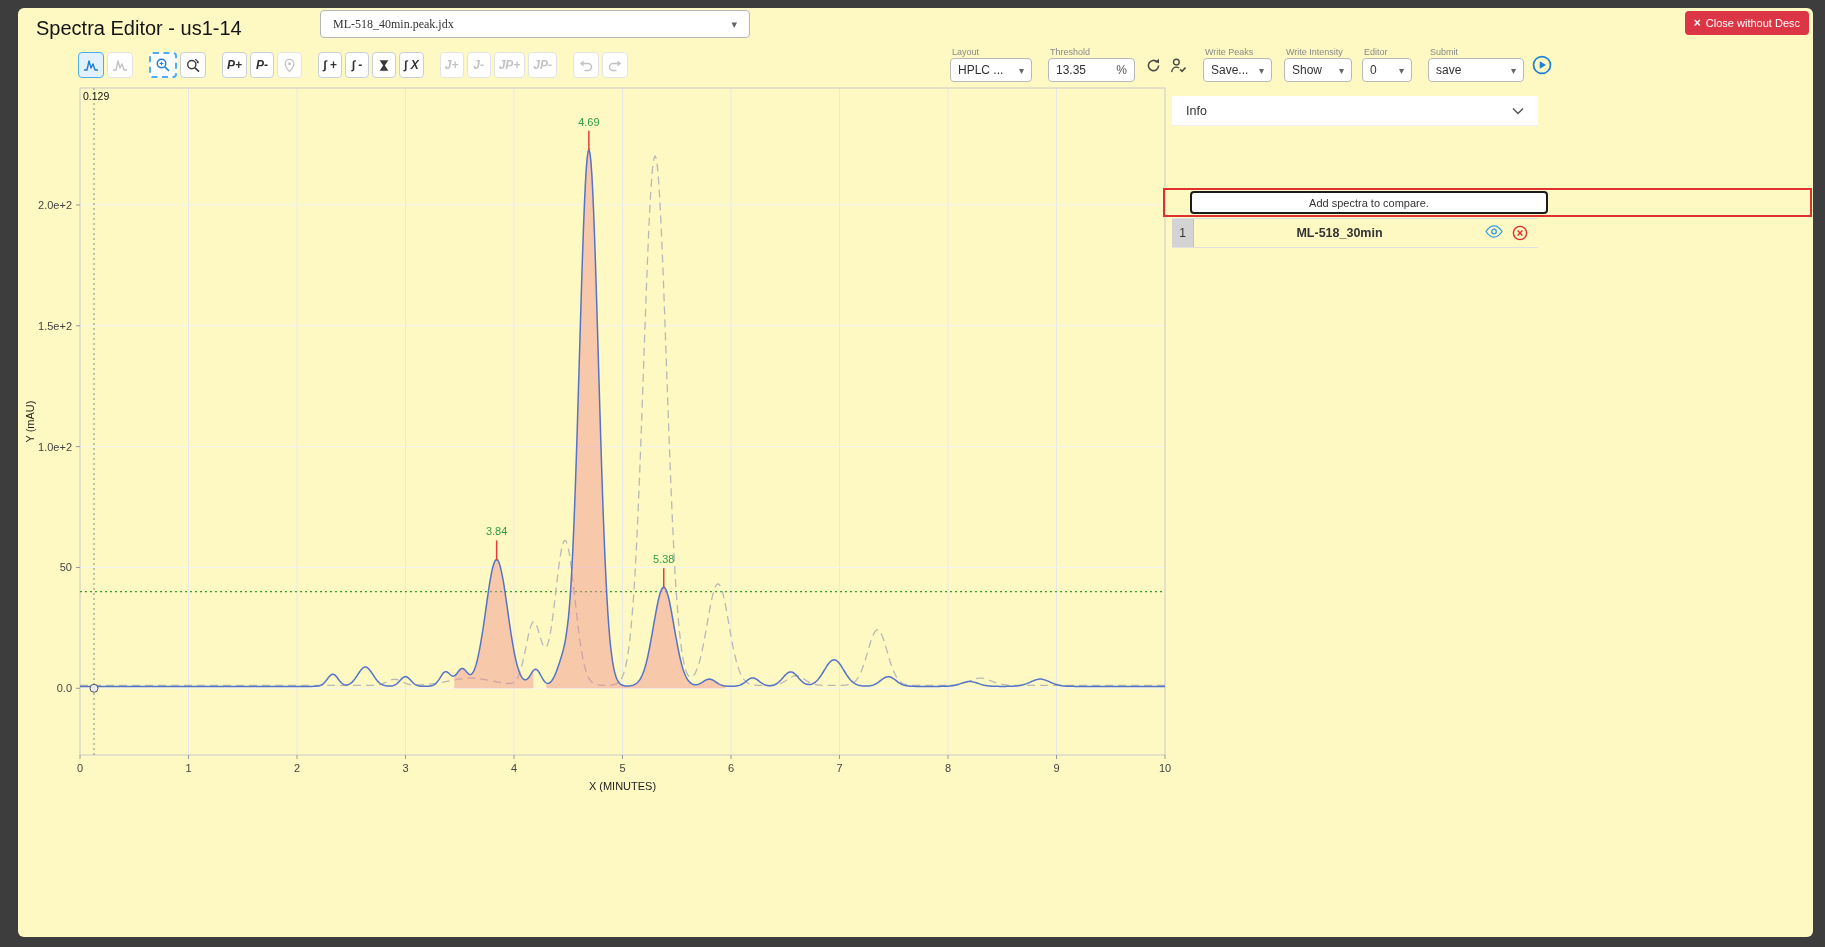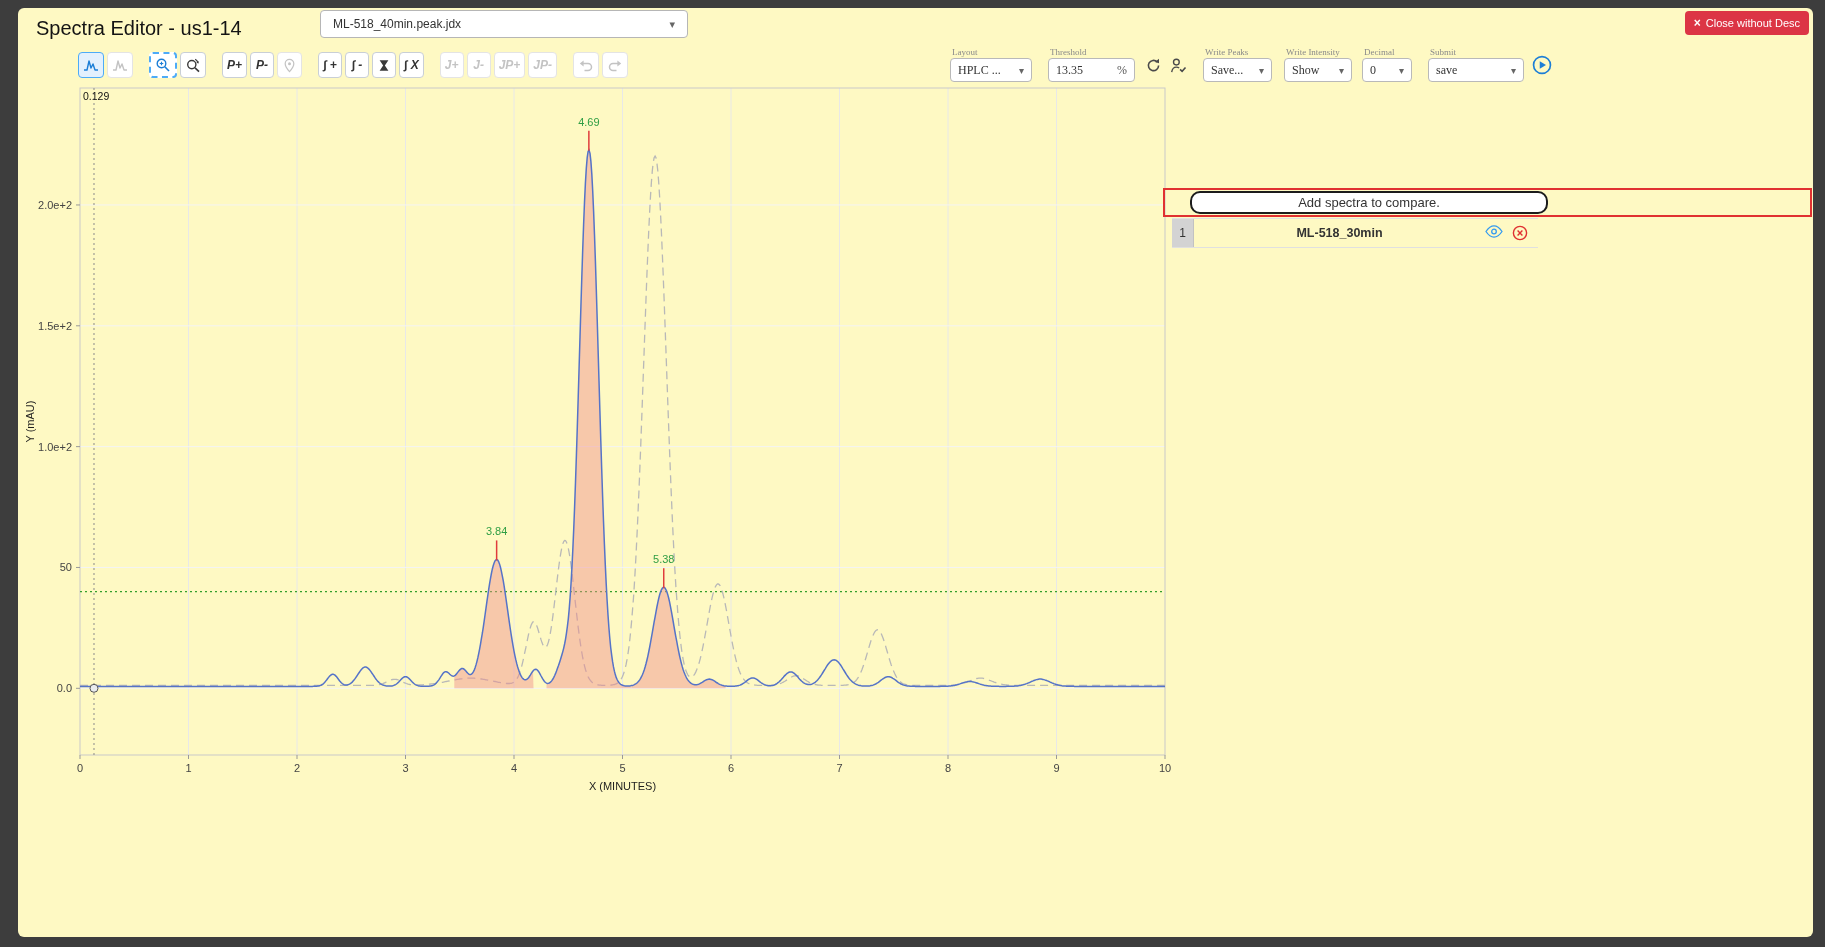--- a/index.html
+++ b/index.html
@@ -13,24 +13,24 @@
   .card {
     position:absolute; left:18px; top:8px; width:1795px; height:929px;
     background:#fef9c3; border-radius:6px;
   }
   
   .title {
     position:absolute; left:18px; top:9px;
     font-size:20px; font-weight:500; color:#141414;
   }
   .file-select {
-    position:absolute; left:302px; top:2px; width:368px; height:28px;
+    position:absolute; left:302px; top:2px; width:430px; height:28px;
     border:1px solid #b6b6b6; border-radius:4px; background:#fff;
     display:flex; align-items:center; padding:0 12px;
-    font-size:12px; color:#333; cursor:pointer;
+    font-size:12px; color:#333; cursor:pointer;font-family:Liberation Serif, serif;
   }
   .file-select .caret { margin-left:auto; color:#666; font-size:11px; }
   .close-btn {
     position:absolute; right:4px; top:3px; height:24px;
     background:#dc3545; color:#fff; border:none; border-radius:4px;
     display:flex; align-items:center; gap:5px; padding:0 9px;
     font-size:11px; cursor:pointer; font-family:inherit;
   }
   .close-btn .x { font-weight:bold; font-size:12px; }
   
@@ -45,21 +45,21 @@
     display:flex; align-items:center; justify-content:center;
     font-size:12px; font-weight:bold; font-style:italic; color:#333;
     cursor:pointer; font-family:inherit;
   }
   .tb svg { display:block; }
   .tb.ico { font-style:normal; color:#3a3a3a; }
   .tb.disabled { color:#c3c3c3; border-color:#e4e4e4; cursor:default; }
   .tb.active-solid { background:#e3f0fd; border-color:#4dabf7; color:#1c7ed6; }
   .tb.active-dashed { border:2px dashed #4dabf7; color:#1c7ed6; }
   
-  .ctl { position:absolute; top:39px;font-family:Liberation Serif, serif; }
+  .ctl { position:absolute; top:39px; }
   .ctl .lbl { font-size:9px; color:#8a8a8a; height:11px; line-height:11px; padding-left:2px; white-space:nowrap; }
   .ctl .box {
     height:24px; border:1px solid #b9b9b9; border-radius:4px; background:#fff;
     display:flex; align-items:center; padding:0 7px; font-size:12px; color:#333;
     cursor:pointer;
   }
   .ctl .box .caret { margin-left:auto; color:#666; font-size:10px; padding-left:4px; }
   .ctl .box .unit { margin-left:auto; color:#555; }
   .icon-btn {
     position:absolute; width:20px; height:20px; border:none; background:transparent;
@@ -73,22 +73,22 @@
   }
   .panel-header .chev { margin-left:auto; }
   #info-header { top:88px; border-bottom:1px solid #f0f0f0; }
   #comp-header { top:137px; background:#ebebeb; border-radius:2px; }
   .annotation-rect {
     position:absolute; left:1145px; top:180px; width:649px; height:29px;
     border:2px solid #e03131; pointer-events:none; z-index:5;
   }
   .add-btn {
     position:absolute; left:1172px; top:183px; width:358px; height:23px;
-    border:2px solid #1c1c1c; border-radius:10px; background:#fff;
-    font-size:13px; color:#333; cursor:pointer; font-family:inherit;
+    border:2px solid #1c1c1c; border-radius:4px; background:#fff;
+    font-size:11px; color:#333; cursor:pointer; font-family:inherit;
     display:flex; align-items:center; justify-content:center; z-index:6;
   }
   .comp-row {
     position:absolute; left:1154px; top:210px; width:366px; height:30px;
     border-top:1px solid #e0e0e0; border-bottom:1px solid #e0e0e0;
     display:flex; align-items:center; font-size:12.5px; color:#333;
   }
   .comp-row .badge {
     width:22px; height:100%; background:#d3d3d3; border-right:1px solid #c2c2c2;
     display:flex; align-items:center; justify-content:center; font-size:12px; color:#333;
@@ -243,21 +243,21 @@
 
   <div class="ctl" style="left:1266px; width:68px;">
     <div class="lbl">Write Intensity</div>
     <div class="box">
       <span>Show</span>
       <span class="caret">▾</span>
     </div>
   </div>
 
   <div class="ctl" style="left:1344px; width:50px;">
-    <div class="lbl">Decimal</div>
+    <div class="lbl">Editor</div>
     <div class="box">
       <span>0</span>
       <span class="caret">▾</span>
     </div>
   </div>
 
   <div class="ctl" style="left:1410px; width:96px;">
     <div class="lbl">Submit</div>
     <div class="box">
       <span>save</span>
@@ -334,20 +334,26 @@
         <text x="65" y="16" class="cursor-label">0.129</text>
         <line x1="478.64" y1="476.42500000000007" x2="478.64" y2="456.42500000000007" stroke="#e03c3c" stroke-width="1.5"></line>
         <text x="478.64" y="451.42500000000007" text-anchor="middle" class="peak-label" fill="#2f9e44">3.84</text>
         <line x1="570.865" y1="66.80000000000001" x2="570.865" y2="46.80000000000001" stroke="#e03c3c" stroke-width="1.5"></line>
         <text x="570.865" y="41.80000000000001" text-anchor="middle" class="peak-label" fill="#2f9e44">4.69</text>
         <line x1="645.73" y1="504.2166666666667" x2="645.73" y2="484.2166666666667" stroke="#e03c3c" stroke-width="1.5"></line>
         <text x="645.73" y="479.2166666666667" text-anchor="middle" class="peak-label" fill="#2f9e44">5.38</text>
       </svg>
   </div>
 
+  <div class="panel-header" id="info-header">
+    <span>Info</span>
+    <span class="chev"><svg width="12" height="8" viewBox="0 0 12 8">
+          <polyline points="1,1.5 6,6.5 11,1.5" fill="none" stroke="#555" stroke-width="1.5"></polyline>
+        </svg></span>
+  </div>
 
 
   <div class="annotation-rect"></div>
 
   <button class="add-btn">Add spectra to compare.</button>
 
   <div class="comp-row">
     <div class="badge">1</div>
     <div class="name">ML-518_30min</div>
     <div class="row-icons">

